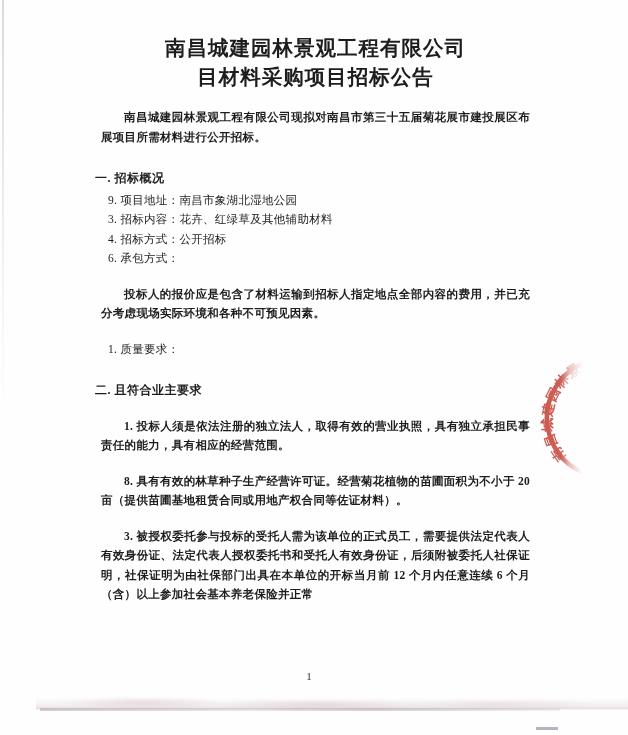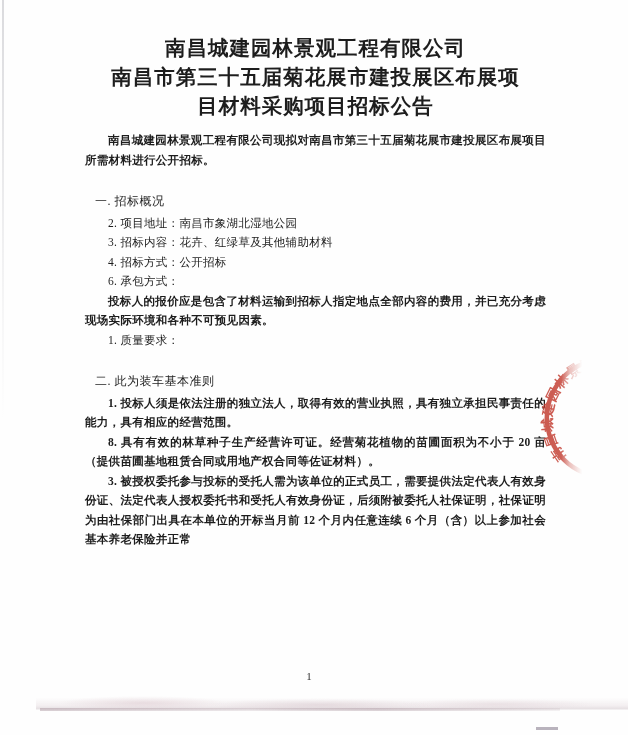--- a/index.html
+++ b/index.html
@@ -27,25 +27,25 @@
     text-align:justify;
   }
   .title{
     text-align:center;
     font-size:20.5px;line-height:29px;
     font-weight:700;
     letter-spacing:1px;
     margin-bottom:10px;
   }
   .title div{white-space:nowrap;}
-  p{margin:0;}
+  p{margin:16px;}
   .ind{text-indent:2em;}
   .semi{font-weight:600;}
   h2{
-    font-size:12px;line-height:19.5px;font-weight:400;
+    font-size:12px;line-height:19.5px;font-weight:700;
     margin:22px 0 2px 10px;letter-spacing:.5px;
   }
   .item{
     padding-left:23px;
     font-weight:400;
     line-height:19.5px;
   }
   .pagenum{
     position:absolute;left:0;top:670px;width:618px;
     text-align:center;font-size:11px;color:#333;
@@ -81,39 +81,38 @@
 <body>
 
 <div class="page">
 
   <div class="left-edge"></div>
 
   <div class="content">
 
     <div class="title">
       <div>南昌城建园林景观工程有限公司</div>
-      <div>南昌市第三十五届菊花展市建投展区布展项</div>
       <div>目材料采购项目招标公告</div>
     </div>
 
     <p class="ind semi">南昌城建园林景观工程有限公司现拟对南昌市第三十五届菊花展市建投展区布展项目所需材料进行公开招标。</p>
 
     <h2>一. 招标概况</h2>
 
-    <div class="item">2. 项目地址：南昌市象湖北湿地公园</div>
+    <div class="item">9. 项目地址：南昌市象湖北湿地公园</div>
     <div class="item">3. 招标内容：花卉、红绿草及其他辅助材料</div>
     <div class="item">4. 招标方式：公开招标</div>
     <div class="item">6. 承包方式：</div>
 
     <p class="ind semi">投标人的报价应是包含了材料运输到招标人指定地点全部内容的费用，并已充分考虑现场实际环境和各种不可预见因素。</p>
 
     <div class="item">1. 质量要求：</div>
 
 
-    <h2>二. 此为装车基本准则</h2>
+    <h2>二. 且符合业主要求</h2>
 
     <p class="ind semi">1. 投标人须是依法注册的独立法人，取得有效的营业执照，具有独立承担民事责任的能力，具有相应的经营范围。</p>
     <p class="ind semi">8. 具有有效的林草种子生产经营许可证。经营菊花植物的苗圃面积为不小于 20 亩（提供苗圃基地租赁合同或用地产权合同等佐证材料）。</p>
     <p class="ind semi">3. 被授权委托参与投标的受托人需为该单位的正式员工，需要提供法定代表人有效身份证、法定代表人授权委托书和受托人有效身份证，后须附被委托人社保证明，社保证明为由社保部门出具在本单位的开标当月前 12 个月内任意连续 6 个月（含）以上参加社会基本养老保险并正常</p>
 
   </div>
 
   <div class="pagenum">1</div>
 
   <div class="seal">

